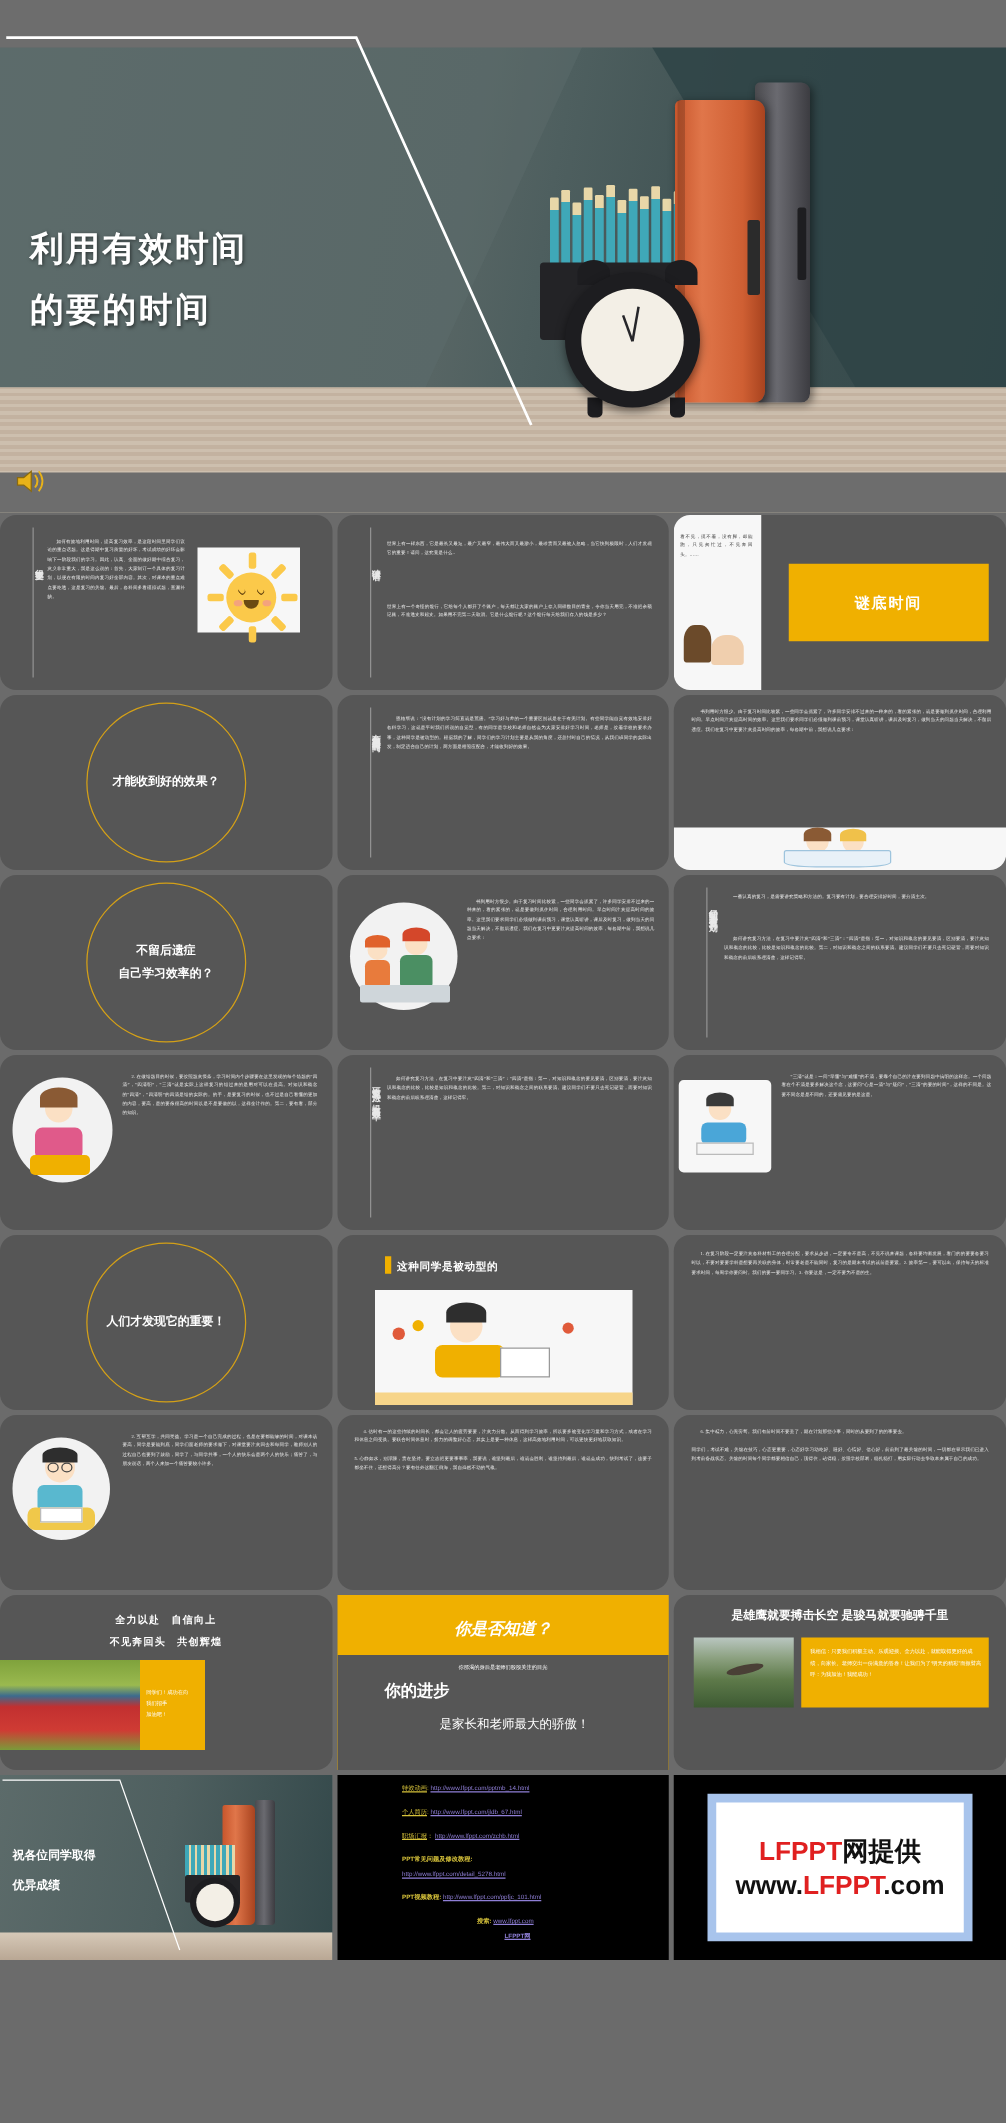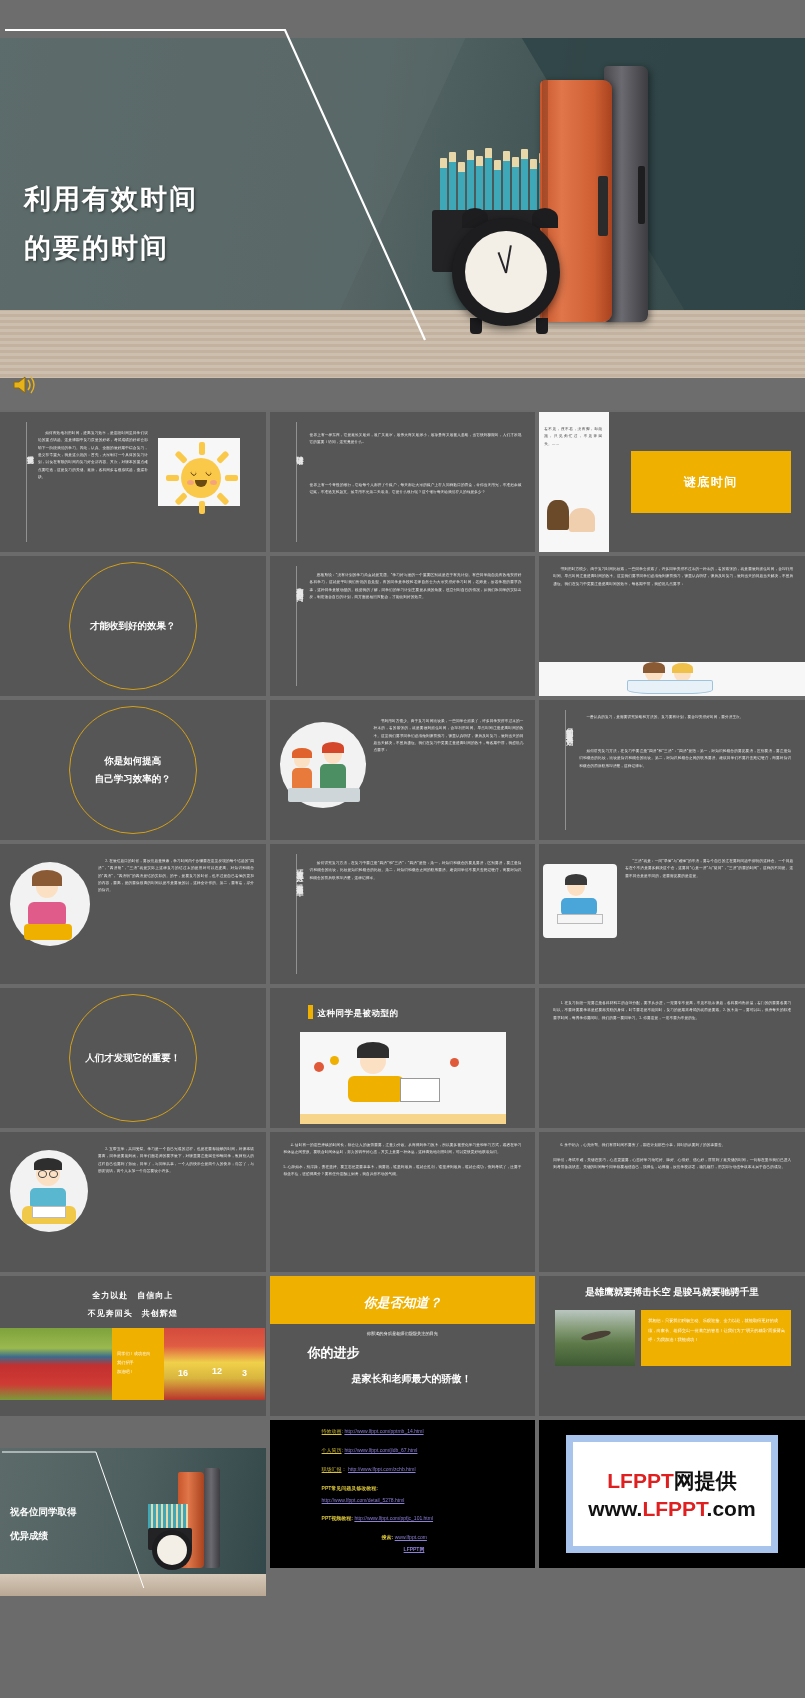--- a/index.html
+++ b/index.html
@@ -91,21 +91,21 @@
     position:absolute; left:0; top:412px; width:805px;
     display:flex; flex-wrap:wrap; gap:4px 4px; padding:0 0 0 0;
   }
   .cell {
     width:265.6px; height:140px; position:relative; overflow:hidden;
     background:#565656; flex:0 0 auto;
   }
   .cell.r-last { height:148px; }
 
   
-  .s-dark { background:#565656; }
+  .s-dark { background:#565656;border-radius:13px; }
 
   .vbar { position:absolute; left:26px; top:10px; width:1px; height:120px; background:rgba(255,255,255,.35); }
   .vlabel {
     position:absolute; left:18px; top:38px; width:16px;
     writing-mode: vertical-rl; text-orientation: upright;
     color:#e9e9e9; font-size:7px; font-weight:bold; letter-spacing:1px;
     line-height:1.1;
   }
   .body-text {
     position:absolute; color:#efefef; font-size:3.6px; line-height:2.05;
@@ -314,21 +314,21 @@
         <div style="position:absolute;left:104px;top:0px;width:22px;height:11px;border-radius:50% 50% 0 0;background:#8a5a34;"></div>
         <div style="position:absolute;left:135px;top:3px;width:17px;height:17px;border-radius:50%;background:#fbe0c4;"></div>
         <div style="position:absolute;left:133px;top:1px;width:21px;height:10px;border-radius:50% 50% 0 0;background:#f0c14a;"></div>
         <div class="open-book" style="left:88px;top:18px;width:86px;height:14px;"></div>
       </div>
     </div>
 
     <div class="cell s-dark">
       <div class="circle-q"></div>
       <div class="circle-q-text">
-        <div>你是如何提高</div>
+        <div>不留后遗症</div>
         <div>自己学习效率的？</div>
       </div>
     </div>
 
     <div class="cell s-dark">
       <div style="position:absolute;left:10px;top:22px;width:86px;height:86px;border-radius:50%;background:#f2f2f2;">
         <div style="position:absolute;left:14px;top:30px;width:16px;height:16px;border-radius:50%;background:#fbe0c4;"></div>
         <div style="position:absolute;left:12px;top:26px;width:20px;height:10px;border-radius:50% 50% 0 0;background:#e0622c;"></div>
         <div style="position:absolute;left:12px;top:46px;width:20px;height:24px;border-radius:5px;background:#e87b3c;"></div>
         <div style="position:absolute;left:44px;top:24px;width:18px;height:18px;border-radius:50%;background:#fbe0c4;"></div>
@@ -425,47 +425,42 @@
 
     <div class="cell s-dark">
       <div class="center-title" style="top:14px; font-size:8px; letter-spacing:1px;">全力以赴　自信向上</div>
       <div class="center-title" style="top:32px; font-size:8px; letter-spacing:1px;">不见奔回头　共创辉煌</div>
       <div class="photo photo-track" style="left:0px; top:52px; width:112px; height:72px;"></div>
       <div class="mini-yellow" style="left:112px; top:52px; width:52px; height:72px;">
         <div class="t" style="left:5px; top:22px; width:44px; white-space:pre-line;">同学们！成功在向
 我们招手
 加油吧！</div>
       </div>
-      <div class="photo photo-volley" style="left:164px; top:52px; width:101px; height:72px;">
-        <div style="position:absolute;left:14px;top:40px;color:#fff;font-size:9px;font-weight:bold;">16</div>
-        <div style="position:absolute;left:48px;top:38px;color:#fff;font-size:9px;font-weight:bold;">12</div>
-        <div style="position:absolute;left:78px;top:40px;color:#fff;font-size:9px;font-weight:bold;">3</div>
-      </div>
     </div>
 
     <div class="cell" style="background:#f0b000;">
       <div class="center-title" style="top:18px; font-size:13px; color:#ffffff; font-style:italic;">你是否知道？</div>
       <div style="position:absolute;left:0;top:48px;width:265.6px;height:104px;background:#565656;">
         <div class="center-title" style="top:7px; font-size:4.2px; font-weight:normal;">你那渴的身后是老师们殷殷关注的目光</div>
         <div style="position:absolute;left:38px;top:20px;color:#fff;font-size:13px;font-weight:bold;">你的进步</div>
-        <div style="position:absolute;left:82px;top:48px;color:#fff;font-size:10px;font-weight:bold;">是家长和老师最大的骄傲！</div>
+        <div style="position:absolute;left:82px;top:48px;color:#fff;font-size:10px;font-weight:normal;">是家长和老师最大的骄傲！</div>
       </div>
     </div>
 
     <div class="cell s-dark">
       <div class="center-title" style="top:10px; font-size:9.5px;">是雄鹰就要搏击长空 是骏马就要驰骋千里</div>
       <div class="photo photo-eagle" style="left:16px; top:34px; width:80px; height:56px;">
         <div style="position:absolute;left:26px;top:22px;width:30px;height:7px;background:#4a4036;border-radius:50%;transform:rotate(-12deg);"></div>
       </div>
       <div class="mini-yellow" style="left:102px; top:34px; width:150px; height:56px;">
         <div class="t" style="left:7px; top:6px; width:138px; line-height:2.3;">我相信：只要我们积极主动、乐观迎接、全力以赴，就能取得更好的成绩，向家长、老师交出一份满意的答卷！让我们为了“明天的精彩”而振臂高呼：为我加油！我能成功！</div>
       </div>
     </div>
 
-    <div class="cell r-last" style="overflow:hidden; background:#5e6b6b;margin-top:28px;">
+    <div class="cell r-last" style="overflow:hidden; background:#5e6b6b;">
       <div class="photo photo-hero-small" style="left:0;top:0;width:265.6px;height:126px;"></div>
       <div style="position:absolute;left:0;top:126px;width:265.6px;height:22px;background:linear-gradient(180deg,#d6c9b8,#b9a794);"></div>
       <svg style="position:absolute;left:0;top:0;width:265.6px;height:148px;" viewBox="0 0 266 148" preserveAspectRatio="none">
         <polyline points="2,4 96,4 144,140" fill="none" stroke="#ffffff" stroke-width="1"></polyline>
       </svg>
       <div style="position:absolute;left:178px;top:24px;width:26px;height:96px;background:linear-gradient(90deg,#c8562c,#e0764a 40%,#a8431f);border-radius:2px 4px 4px 2px;"></div>
       <div style="position:absolute;left:204px;top:20px;width:16px;height:100px;background:linear-gradient(90deg,#4a4a4e,#6a6a70 45%,#3c3c41);border-radius:2px 3px 3px 2px;"></div>
       <div style="position:absolute;left:148px;top:56px;width:40px;height:28px;background:repeating-linear-gradient(90deg,#3fa8b8 0 3px,#e8d7a8 3px 5px);"></div>
       <div style="position:absolute;left:148px;top:80px;width:44px;height:22px;background:#232326;border-radius:2px;"></div>
       <div style="position:absolute;left:152px;top:82px;width:40px;height:40px;border-radius:50%;background:#1d1d20;display:flex;align-items:center;justify-content:center;">

